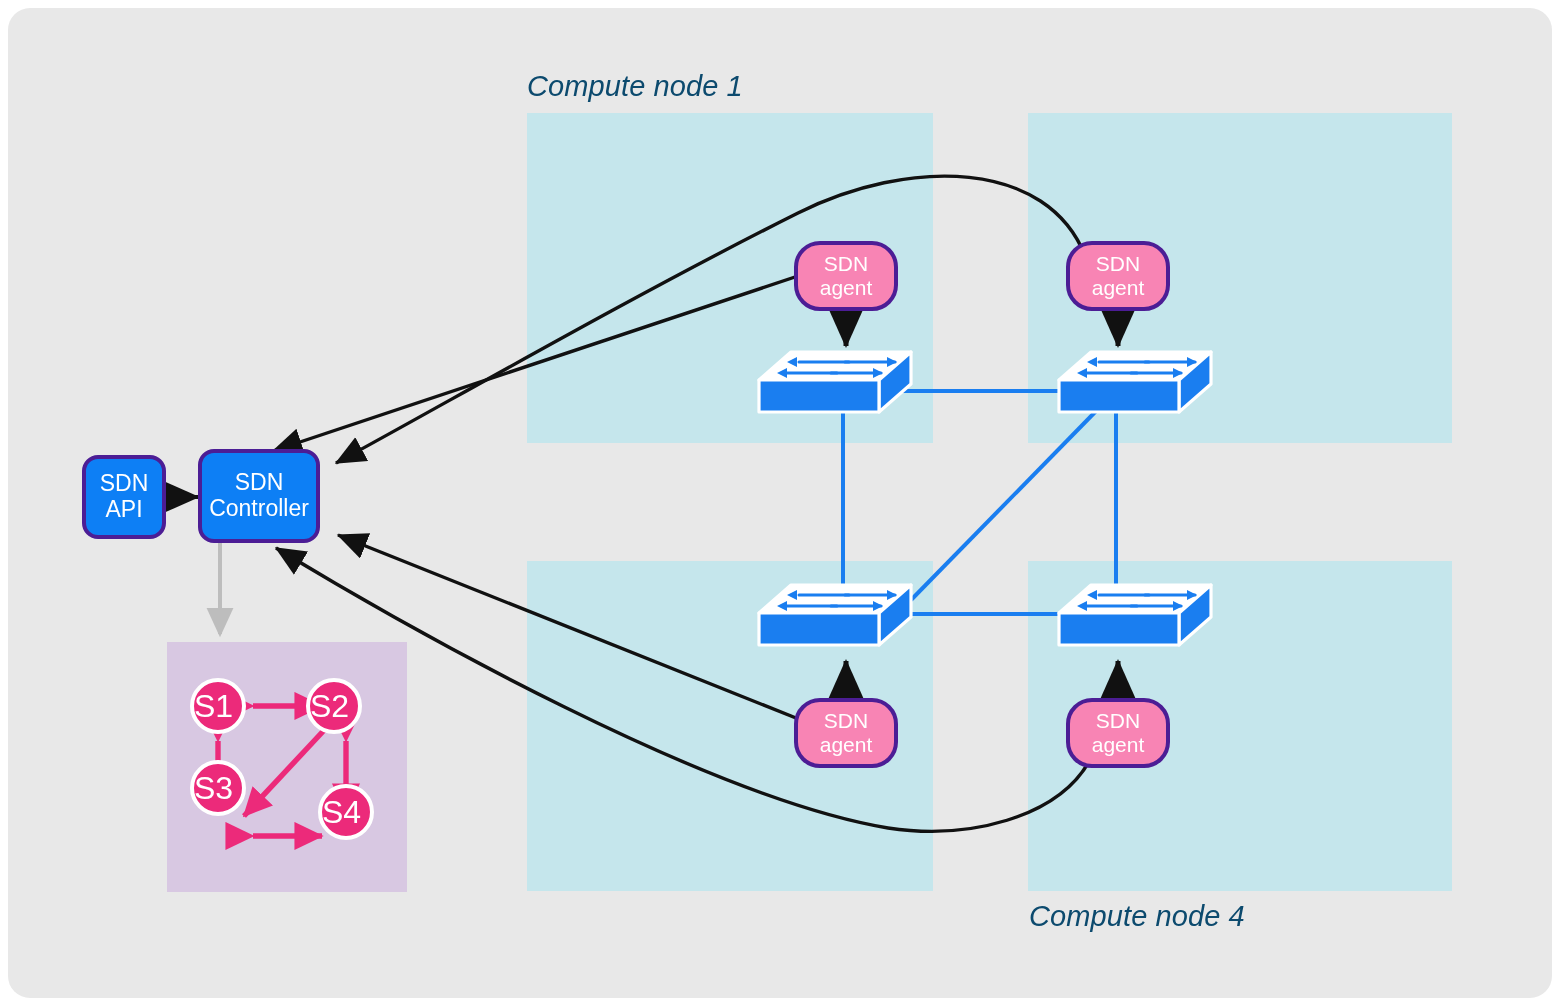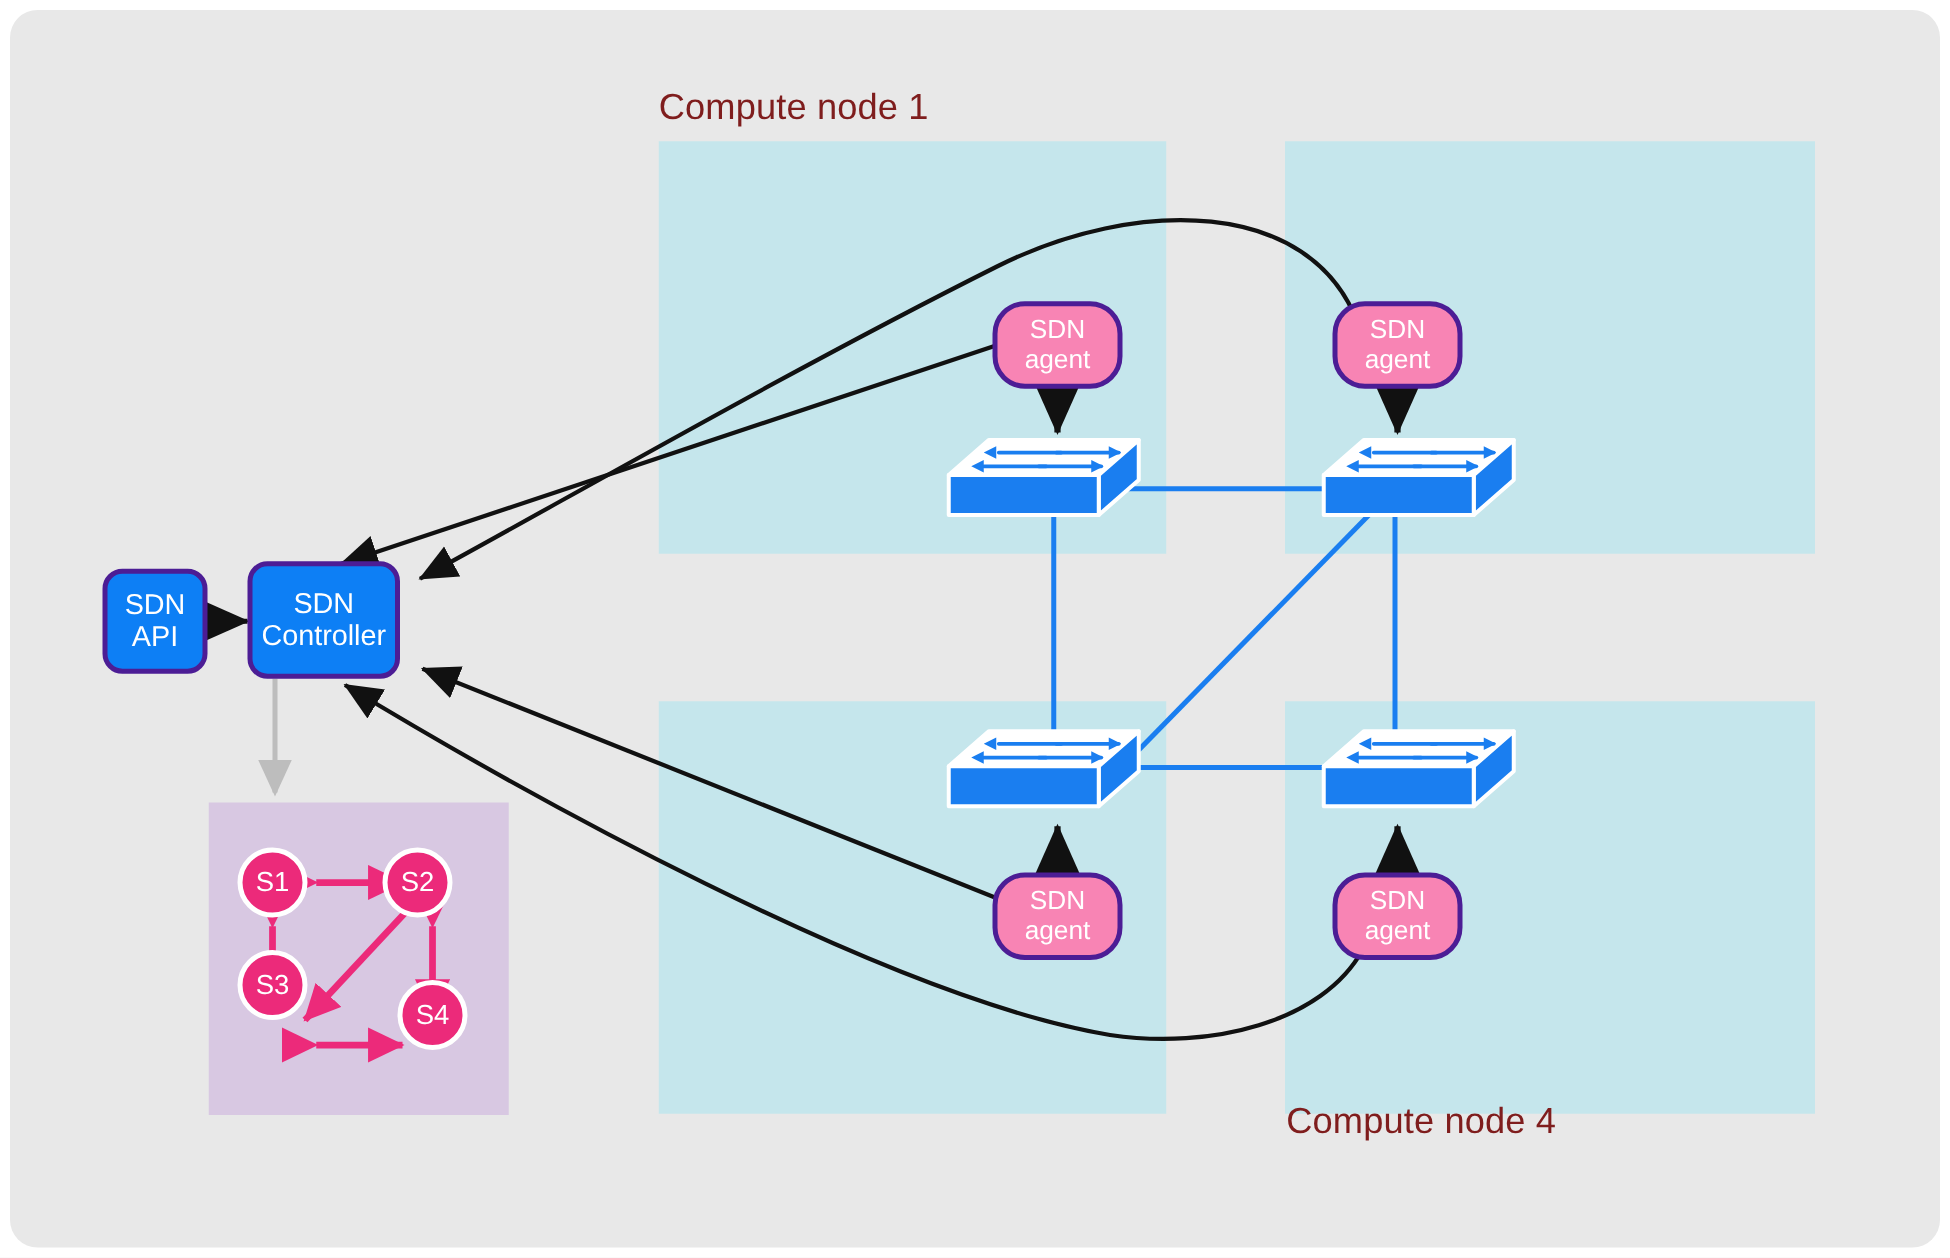--- a/index.html
+++ b/index.html
@@ -30,24 +30,25 @@
     width: 1544px;
     height: 990px;
     overflow: visible;
   }
   .node-panel {
     position: absolute;
     background: #c5e6ec;
   }
   .node-label {
     position: absolute;
-    color: #7f1d1d;
+    color: #0c4a6e;
     font-size: 29px;
     letter-spacing: 0.1px;
     white-space: nowrap;
+    font-style: italic;
   }
   .topo-box {
     position: absolute;
     background: #d8c8e2;
   }
   .rb {
     position: absolute;
     box-sizing: border-box;
     display: flex;
     align-items: center;
@@ -74,24 +75,23 @@
   }
   .snode {
     position: absolute;
     box-sizing: border-box;
     width: 56px;
     height: 56px;
     border-radius: 50%;
     background: #ec2a7a;
     border: 4px solid #ffffff;
     color: #ffffff;
-    font-size: 22px;
+    font-size: 32px;
     display: flex;
     align-items: center;
-    justify-content: center;
   }
   .sw {
     position: absolute;
     width: 164px;
     height: 76px;
   }
 </style>
 </head>
 <body>
 
@@ -284,15 +284,15 @@
     <span>S2</span>
   </div>
   <div class="snode" style="left:182px; top:752px;">
     <span>S3</span>
   </div>
   <div class="snode" style="left:310px; top:776px;">
     <span>S4</span>
   </div>
 
   <div class="node-label" style="left:519px; top:62px;">Compute node 1</div>
-  <div class="node-label" style="left:1021px; top:873px;">Compute node 4</div>
+  <div class="node-label" style="left:1021px; top:892px;">Compute node 4</div>
 
 </div>
 
 </body></html>

